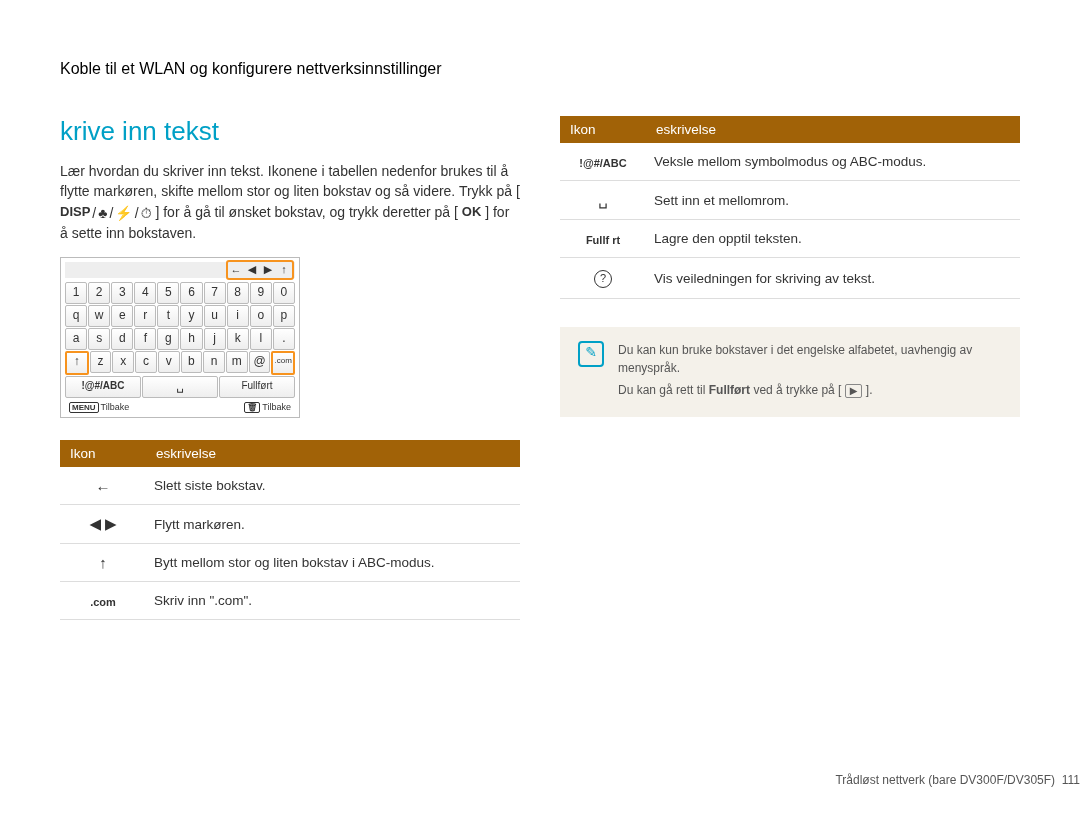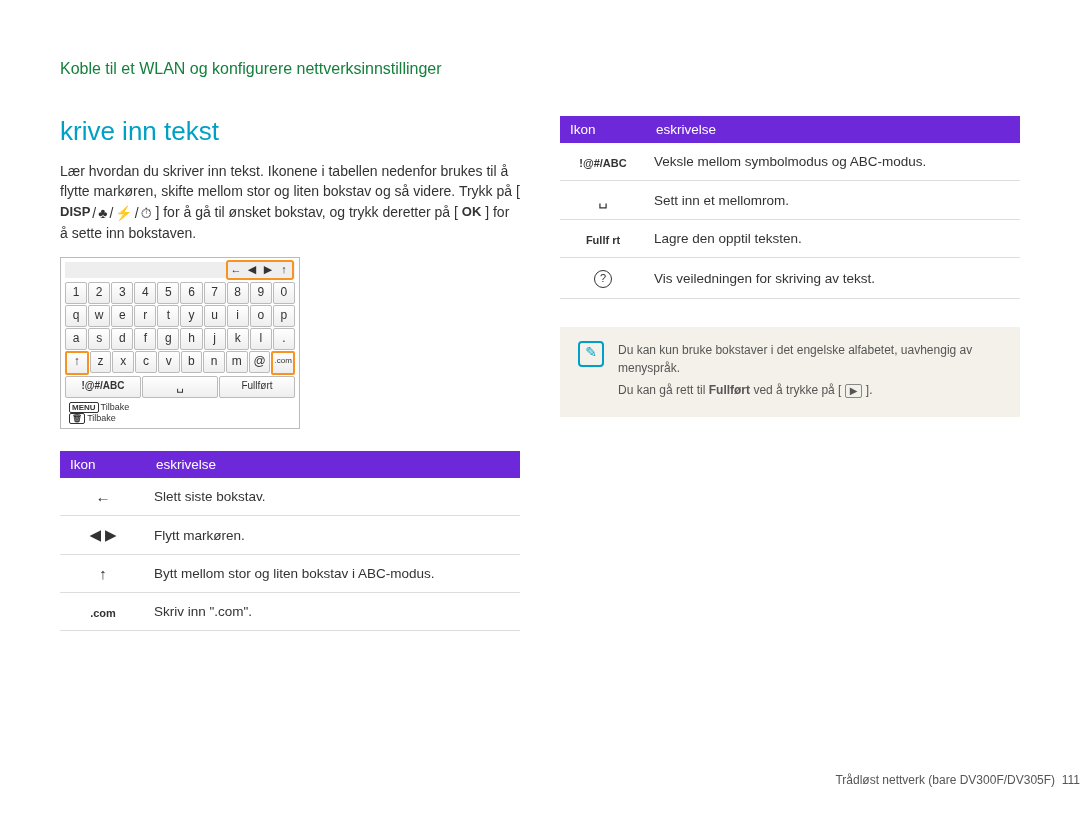--- a/index.html
+++ b/index.html
@@ -9,21 +9,21 @@
     color: #333;
     background: #fff;
     width: 1080px;
     height: 815px;
     box-sizing: border-box;
     padding: 60px 60px 30px 60px;
     position: relative;
   }
   .breadcrumb {
     font-size: 16px;
-    color: #15803d;
+    color: #000000;
     font-weight: 300;
     margin-bottom: 38px;
   }
   .columns {
     display: flex;
     gap: 40px;
   }
   .col {
     flex: 1;
     min-width: 0;
@@ -110,21 +110,20 @@
   .key.bold {
     font-weight: bold;
     font-size: 10px;
   }
   .kbd-foot {
     display: flex;
     justify-content: space-between;
     font-size: 9px;
     margin-top: 4px;
     padding: 0 4px;
-    flex-direction: column;
   }
   .kbd-foot span b {
     display:inline-block;
     border:1px solid #333;
     font-size:8px;
     padding:0 2px;
     border-radius:2px;
     margin-right:2px;
   }
 
@@ -132,21 +131,21 @@
   .tbl {
     width: 100%;
     border-collapse: collapse;
     margin-top: 22px;
     font-size: 13.5px;
   }
   .tbl.right {
     margin-top: 0;
   }
   .tbl thead tr {
-    background: #6d28d9;
+    background: #a16207;
     color: #fff;
   }
   .tbl th {
     text-align: left;
     font-weight: 400;
     padding: 6px 10px;
   }
   .tbl td {
     border-bottom: 1px solid #ddd;
     padding: 10px 8px;

